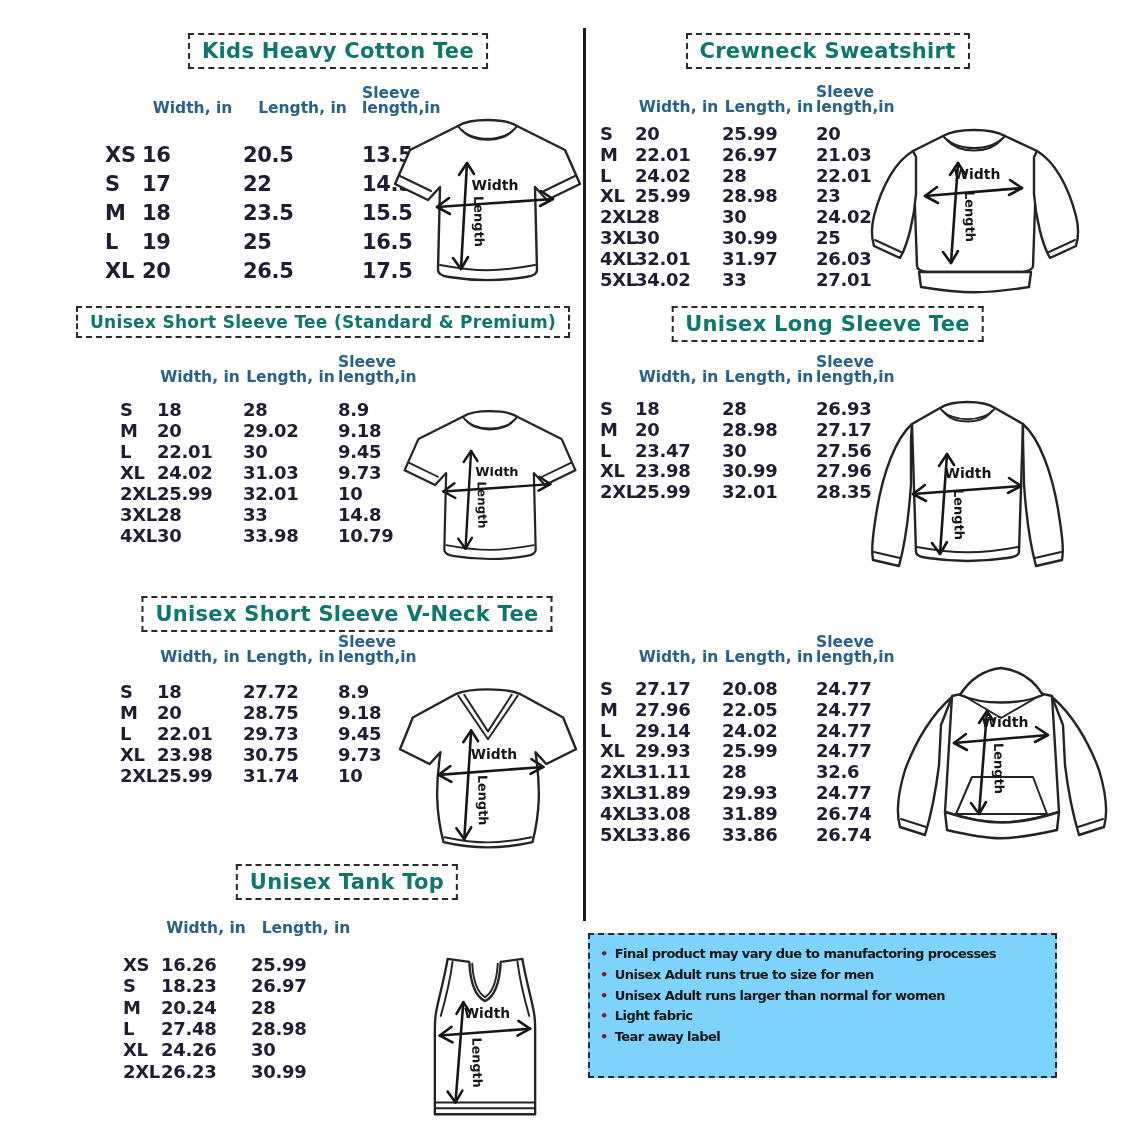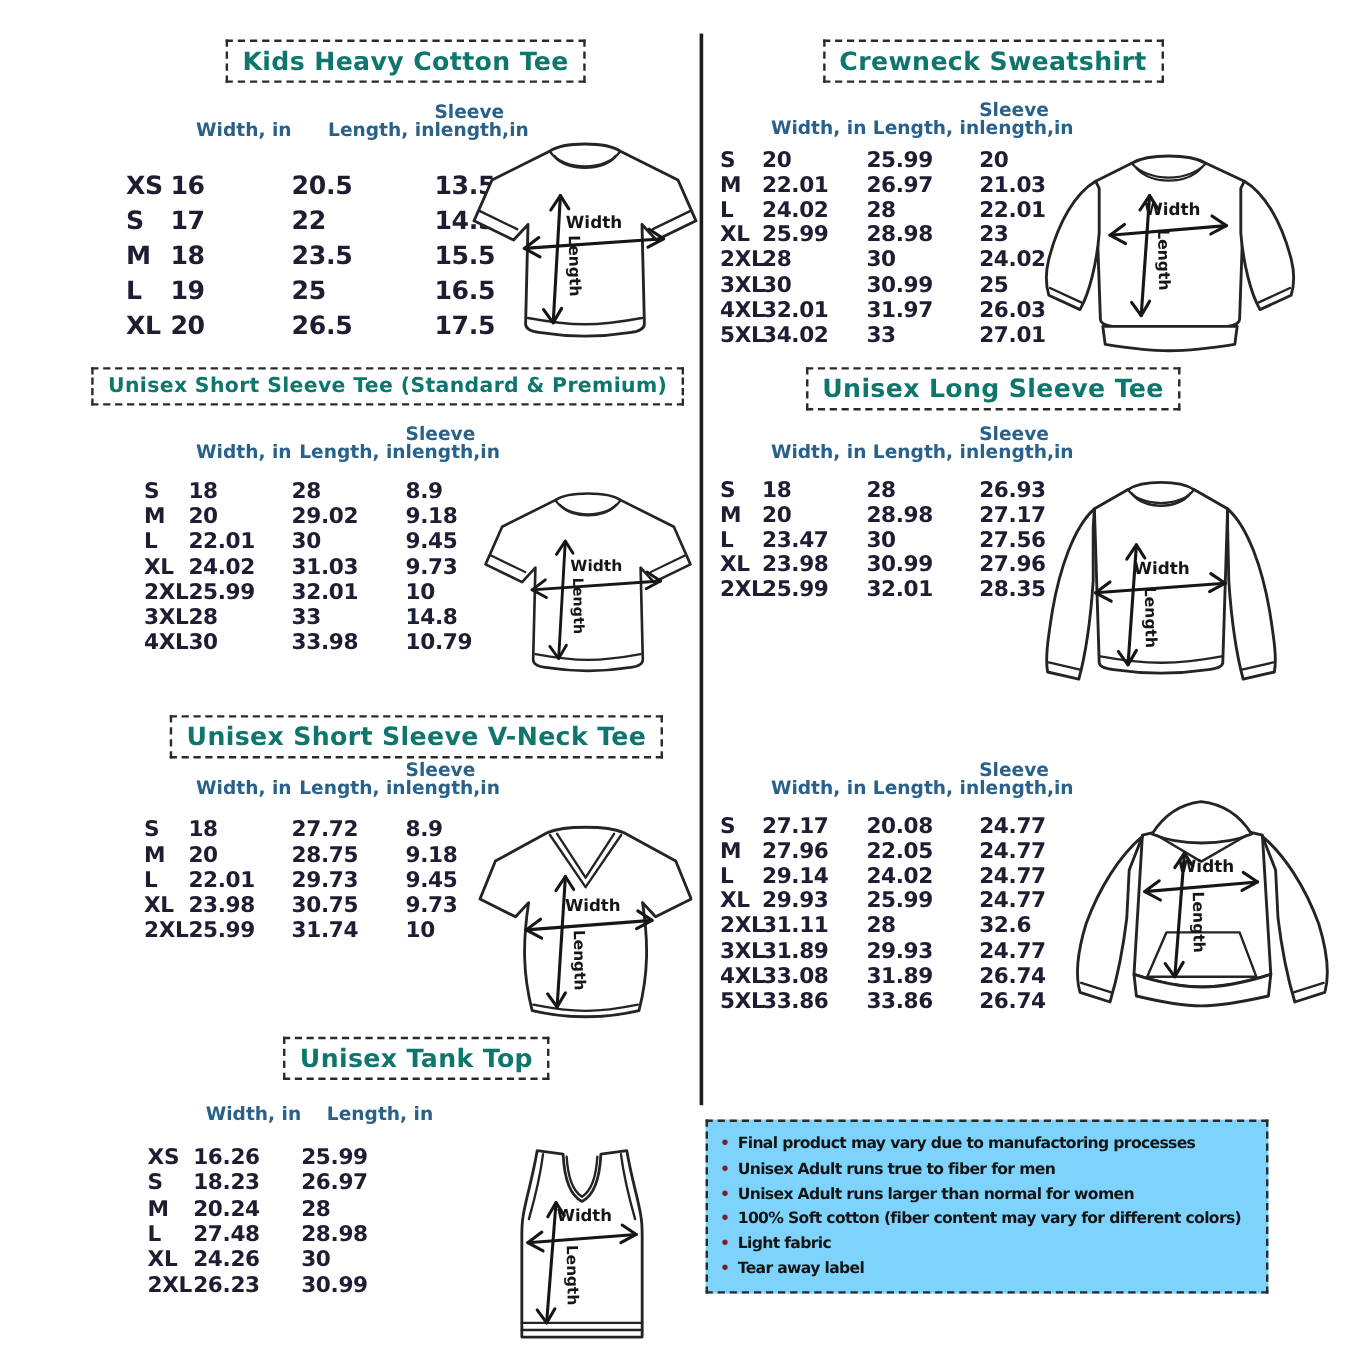--- a/index.html
+++ b/index.html
@@ -8,21 +8,21 @@
   .divider{position:absolute;left:583px;top:28px;width:3px;height:893px;background:#1c1c1c;}
   .sec{position:absolute;}
   .titlebox{position:absolute;left:50%;transform:translateX(-50%);border:2px dashed #2a2a2a;
             background:#fff;padding:4px 12px;white-space:nowrap;}
   .title{font-size:21px;font-weight:700;color:#0f766e;letter-spacing:.3px;}
   .t-small .title{font-size:17px;}
   .tbl{position:absolute;color:#1e1e32;}
   .trow{display:grid;grid-template-columns:var(--tc);}
   .thead{color:#29618a;font-weight:700;font-size:15.5px;line-height:15px;height:30px;
          align-items:end;white-space:pre-line;}
-  .thead .cell{text-align:right;}
+  .thead .cell{text-align:center;}
   .thead .cell.c3{text-align:left;}
   .tbody .trow{height:var(--rh);align-items:center;}
   .tbody .cell{font-weight:700;font-size:var(--fs);letter-spacing:-0.3px;}
   .s-kids{--tc:37px 101px 119px 86px;--rh:29px;--fs:21px;}
   .s-kids .tbody{margin-top:24px;}
   .s-right{--tc:35px 87px 94px 92px;--rh:20.8px;--fs:18px;}
   .s-right .tbody{margin-top:8px;}
   .s-right.mt13 .tbody{margin-top:13px;}
   .s-left{--tc:37px 86px 95px 90px;--rh:21px;--fs:18px;}
   .s-left .tbody{margin-top:14px;}
@@ -527,20 +527,19 @@
         <path class="ar" d="M37,62 L44,50 L51,61"></path>
           <path class="ar" d="M28,141 L36,152 L43,140"></path>
       </g>
       <text class="svg-lab" x="68" y="66" text-anchor="middle">Width</text>
       <text class="svg-lab rot" transform="translate(53,86) rotate(89)">Length</text>
     </svg>
   </section>
 
   <div class="notes">
       <div class="note"><span class="bullet">•</span><span>Final product may vary due to manufactoring processes</span></div>
-      <div class="note"><span class="bullet">•</span><span>Unisex Adult runs true to fiber for men</span></div>
+      <div class="note"><span class="bullet">•</span><span>Unisex Adult runs true to size for men</span></div>
       <div class="note"><span class="bullet">•</span><span>Unisex Adult runs larger than normal for women</span></div>
-      <div class="note"><span class="bullet">•</span><span>100% Soft cotton (fiber content may vary for different colors)</span></div>
       <div class="note"><span class="bullet">•</span><span>Light fabric</span></div>
       <div class="note"><span class="bullet">•</span><span>Tear away label</span></div>
     </div>
 
 </div>
 
 </body></html>

